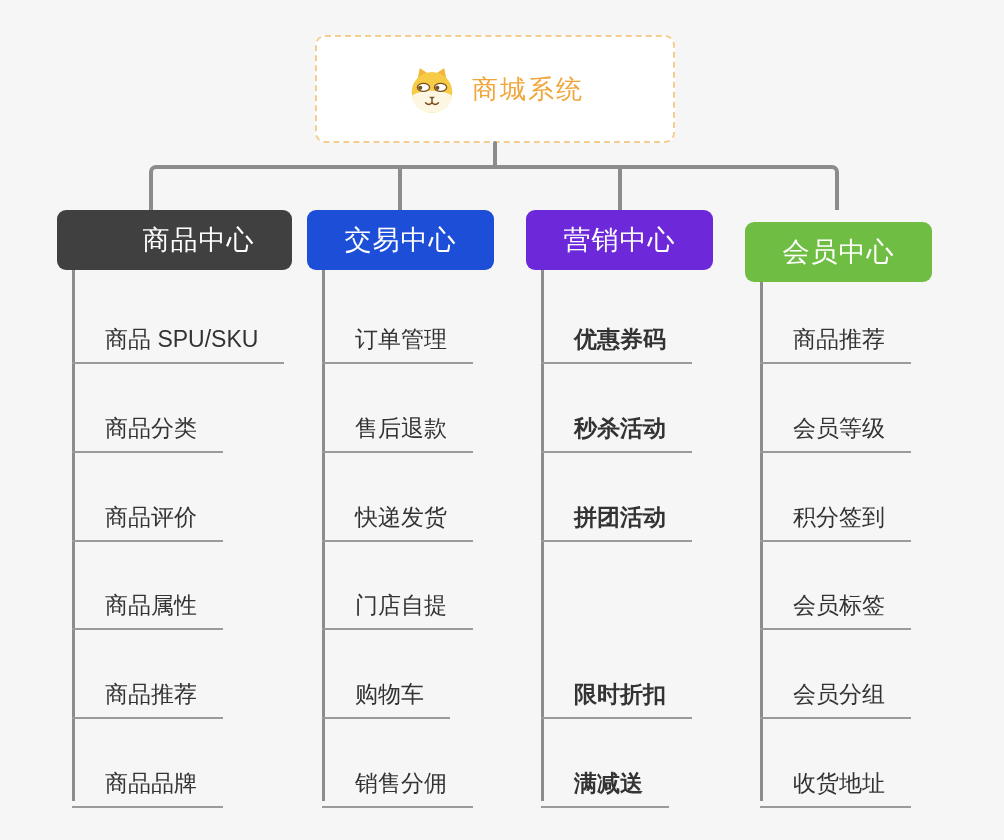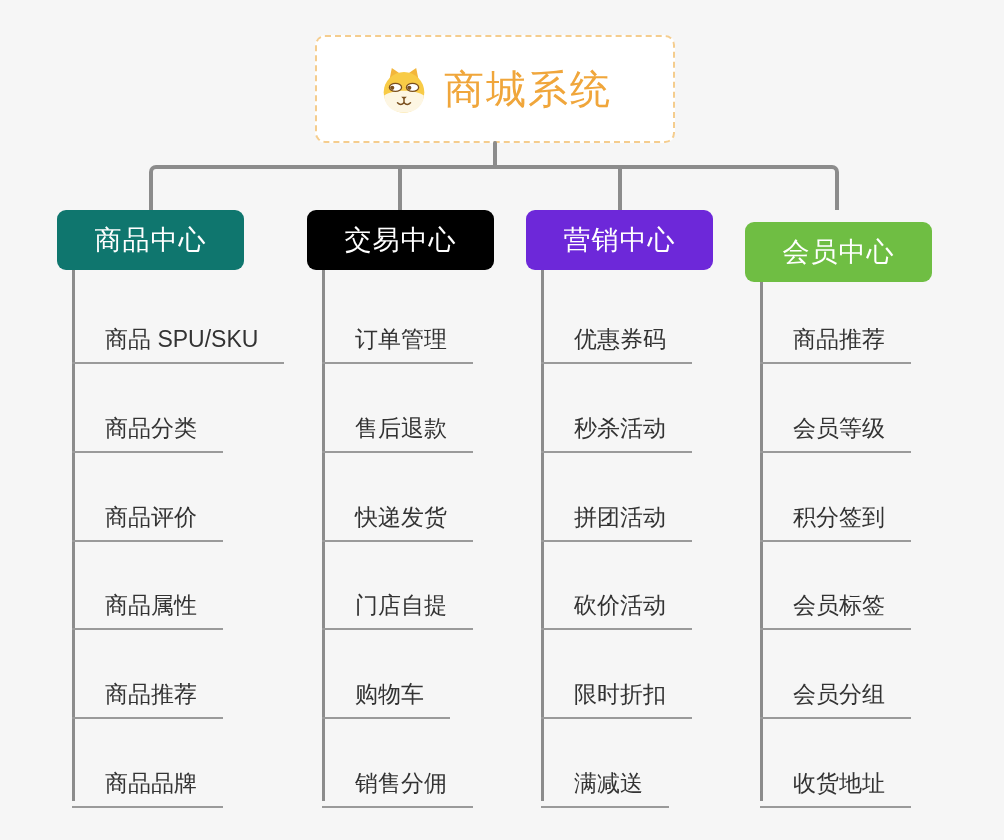--- a/index.html
+++ b/index.html
@@ -11,21 +11,21 @@
   }
   .canvas{position:relative;width:1004px;height:840px;}
 
   
   .root-node{
     position:absolute;left:315px;top:35px;width:360px;height:108px;
     background:#ffffff;border:2px dashed #f5cd8e;border-radius:10px;
     box-sizing:border-box;
     display:flex;align-items:center;justify-content:center;gap:14px;
   }
-  .root-title{font-size:40px;letter-spacing:2px;color:#f0a63b;}
+  .root-title{font-size:26px;letter-spacing:2px;color:#f0a63b;}
 
   
   .line{position:absolute;background:#8c8c8c;}
   .root-drop{left:493px;top:141px;width:4px;height:26px;border-radius:2px;}
   .bus{
     position:absolute;left:149px;top:165px;width:690px;height:45px;
     box-sizing:border-box;background:transparent;
     border-top:4px solid #8c8c8c;border-left:4px solid #8c8c8c;border-right:4px solid #8c8c8c;
     border-radius:7px 7px 0 0;
   }
@@ -43,21 +43,21 @@
   .bb-0{left:57px;} .bb-1{left:307px;} .bb-2{left:526px;} .bb-3{left:745px;margin-top:12px;}
 
   
   .item{
     position:absolute;height:38px;width:max-content;
     display:flex;align-items:flex-end;
     padding:0 26px 7px 33px;
     border-bottom:2px solid #9a9a9a;
     font-size:23px;color:#333333;white-space:nowrap;
   }
-  .c0{left:72px;} .c1{left:322px;} .c2{left:541px;} .c3{left:760px;}
+  .c0{left:72px;} .c1{left:322px;} .c2{left:541px;font-weight:bold;} .c3{left:760px;}
   .r0{top:317px;} .r1{top:406px;} .r2{top:495px;}
   .r3{top:583px;} .r4{top:672px;} .r5{top:761px;}
 </style>
 </head>
 <body>
 
 <div class="canvas">
 
   <div class="root-node">
     <svg viewBox="0 0 64 64" width="52" height="52" aria-hidden="true">
@@ -78,43 +78,42 @@
 
   <div class="line root-drop"></div>
   <div class="bus"></div>
   <div class="line drop-2"></div>
   <div class="line drop-3"></div>
   <div class="line branch-line bl-0"></div>
   <div class="line branch-line bl-1"></div>
   <div class="line branch-line bl-2"></div>
   <div class="line branch-line bl-3"></div>
 
-  <div class="branch-box bb-0" style="background-color: #0f766e;">商品中心</div>
-  <div class="branch-box bb-1" style="background-color: #000000;">交易中心</div>
+  <div class="branch-box bb-0" style="background-color: #404040; padding-left: 48px;">商品中心</div>
+  <div class="branch-box bb-1" style="background-color: #1d4ed8;">交易中心</div>
   <div class="branch-box bb-2" style="background-color: #6d28d9;">营销中心</div>
   <div class="branch-box bb-3" style="background-color: rgb(111, 190, 67);">会员中心</div>
 
   <div class="item c0 r1">商品分类</div>
   <div class="item c0 r0">商品 SPU/SKU</div>
   <div class="item c0 r2">商品评价</div>
   <div class="item c0 r3">商品属性</div>
   <div class="item c0 r4">商品推荐</div>
   <div class="item c0 r5">商品品牌</div>
 
   <div class="item c1 r0">订单管理</div>
   <div class="item c1 r1">售后退款</div>
   <div class="item c1 r2">快递发货</div>
   <div class="item c1 r3">门店自提</div>
   <div class="item c1 r4">购物车</div>
   <div class="item c1 r5">销售分佣</div>
 
   <div class="item c2 r0">优惠券码</div>
   <div class="item c2 r2">拼团活动</div>
   <div class="item c2 r1">秒杀活动</div>
-  <div class="item c2 r3">砍价活动</div>
   <div class="item c2 r4">限时折扣</div>
   <div class="item c2 r5">满减送</div>
 
   <div class="item c3 r0">商品推荐</div>
   <div class="item c3 r1">会员等级</div>
   <div class="item c3 r2">积分签到</div>
   <div class="item c3 r3">会员标签</div>
   <div class="item c3 r4">会员分组</div>
   <div class="item c3 r5">收货地址</div>
 

